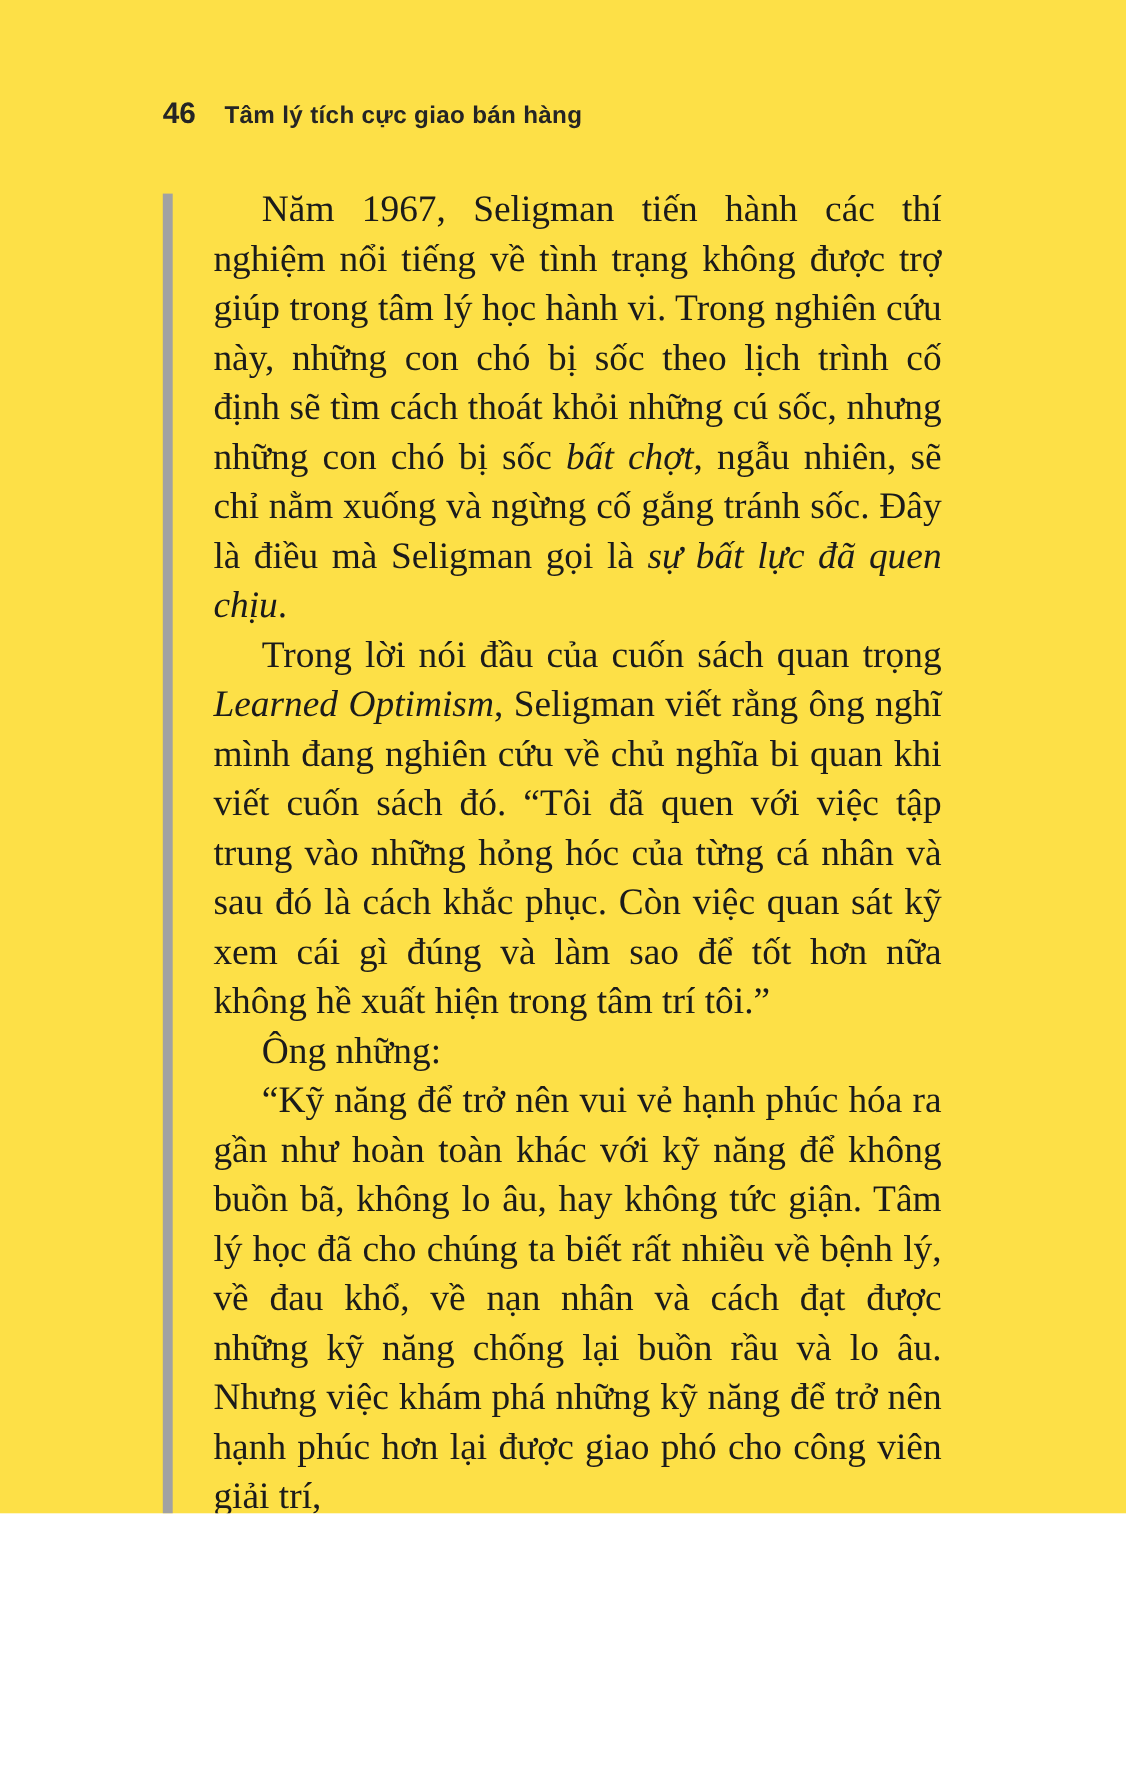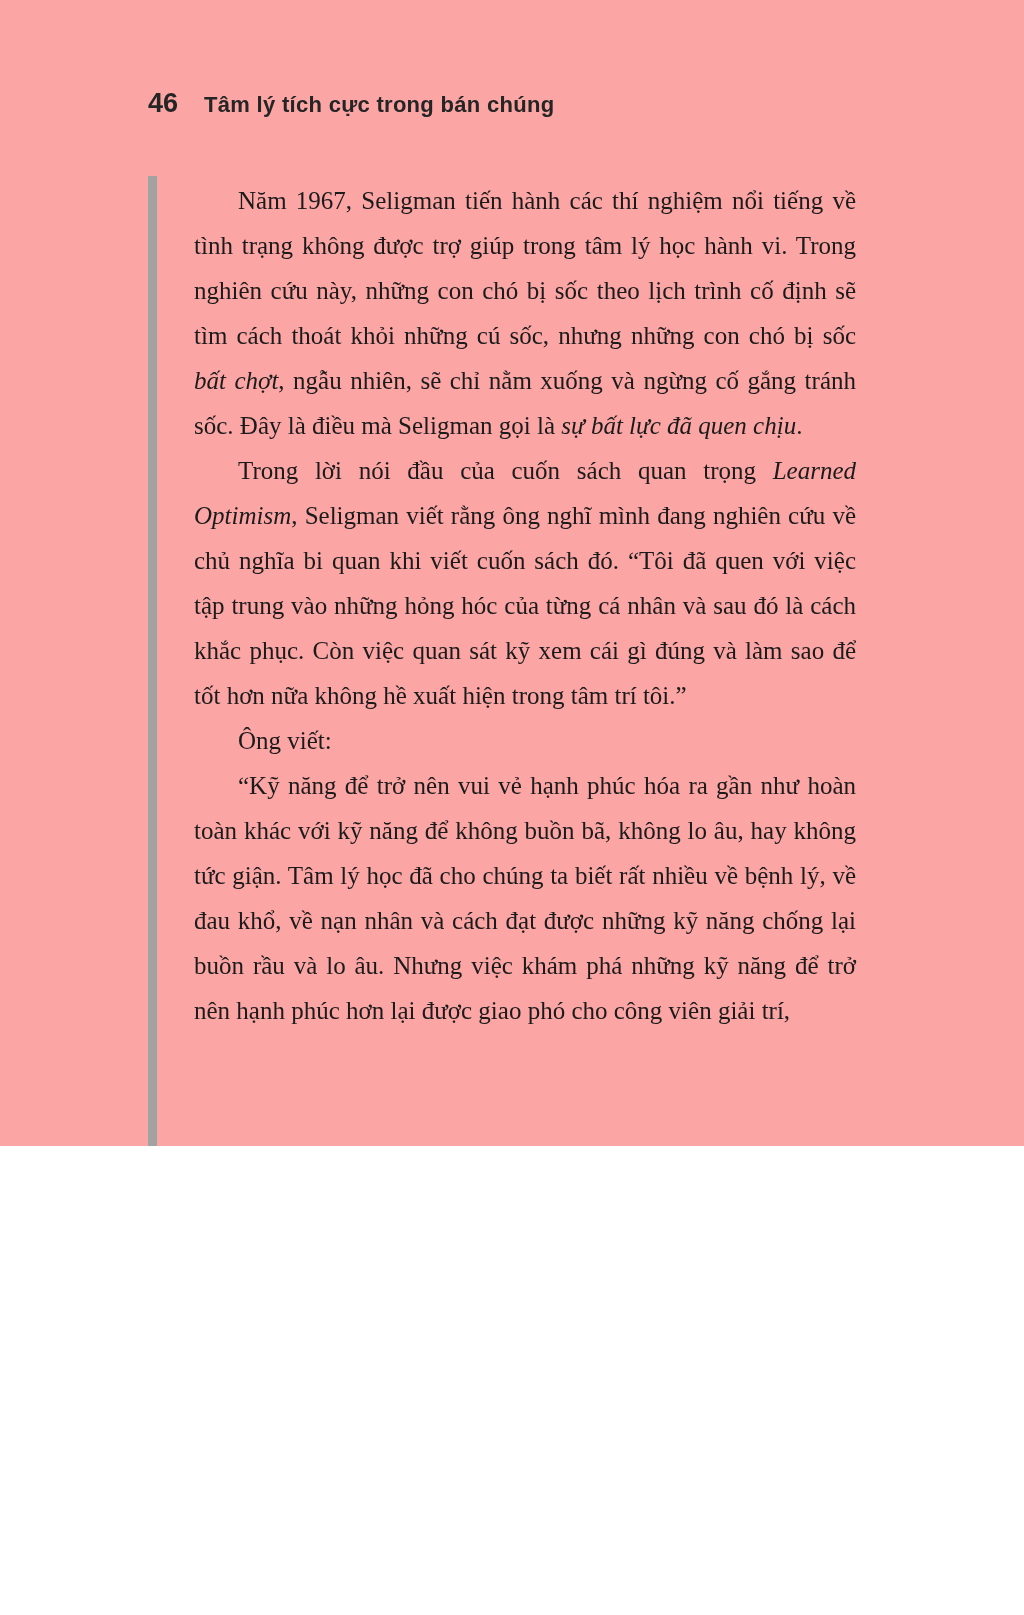--- a/index.html
+++ b/index.html
@@ -3,22 +3,22 @@
 <meta charset="utf-8">
 <style>
   html, body {
     margin: 0;
     padding: 0;
     background: #ffffff;
   }
   .page {
     position: relative;
     width: 1024px;
-    height: 1146px;
-    background: #fca5a5;
+    height: 1376px;
+    background: #fde047;
     overflow: hidden;
     font-family: "Liberation Serif", serif;
   }
   .header {
     position: absolute;
     left: 148px;
     top: 88px;
     display: flex;
     align-items: baseline;
     gap: 26px;
@@ -39,46 +39,46 @@
     position: absolute;
     left: 148px;
     top: 176px;
     width: 9px;
     height: 1263px;
     background: #a2a2a2;
   }
   .body-text {
     position: absolute;
     left: 194px;
-    top: 178px;
+    top: 168px;
     width: 662px;
-    font-size: 25px;
+    font-size: 34px;
     line-height: 45px;
     color: #1b1b1b;
     text-align: justify;
     text-justify: inter-word;
   }
   .para {
     margin: 0;
     text-indent: 44px;
   }
   .para em {
     font-style: italic;
   }
 </style>
 </head>
 <body>
 
 <div class="page">
   <div class="header">
     <span class="page-number">46</span>
-    <span class="running-title">Tâm lý tích cực trong bán chúng</span>
+    <span class="running-title">Tâm lý tích cực giao bán hàng</span>
   </div>
 
   <div class="side-bar" style="background: rgb(162, 162, 162);"></div>
 
   <div class="body-text" style="color: rgb(27, 27, 27);">
       <p class="para"><span>Năm 1967, Seligman tiến hành các thí nghiệm nổi tiếng về tình trạng không được trợ giúp trong tâm lý học hành vi. Trong nghiên cứu này, những con chó bị sốc theo lịch trình cố định sẽ tìm cách thoát khỏi những cú sốc, nhưng những con chó bị sốc </span><em>bất chợt</em><span>, ngẫu nhiên, sẽ chỉ nằm xuống và ngừng cố gắng tránh sốc. Đây là điều mà Seligman gọi là </span><em>sự bất lực đã quen chịu</em><span>.</span></p>
       <p class="para"><span>Trong lời nói đầu của cuốn sách quan trọng </span><em>Learned Optimism</em><span>, Seligman viết rằng ông nghĩ mình đang nghiên cứu về chủ nghĩa bi quan khi viết cuốn sách đó. “Tôi đã quen với việc tập trung vào những hỏng hóc của từng cá nhân và sau đó là cách khắc phục. Còn việc quan sát kỹ xem cái gì đúng và làm sao để tốt hơn nữa không hề xuất hiện trong tâm trí tôi.”</span></p>
-      <p class="para"><span>Ông viết:</span></p>
+      <p class="para"><span>Ông những:</span></p>
       <p class="para"><span>“Kỹ năng để trở nên vui vẻ hạnh phúc hóa ra gần như hoàn toàn khác với kỹ năng để không buồn bã, không lo âu, hay không tức giận. Tâm lý học đã cho chúng ta biết rất nhiều về bệnh lý, về đau khổ, về nạn nhân và cách đạt được những kỹ năng chống lại buồn rầu và lo âu. Nhưng việc khám phá những kỹ năng để trở nên hạnh phúc hơn lại được giao phó cho công viên giải trí,</span></p>
     </div>
 </div>
 
 </body></html>

